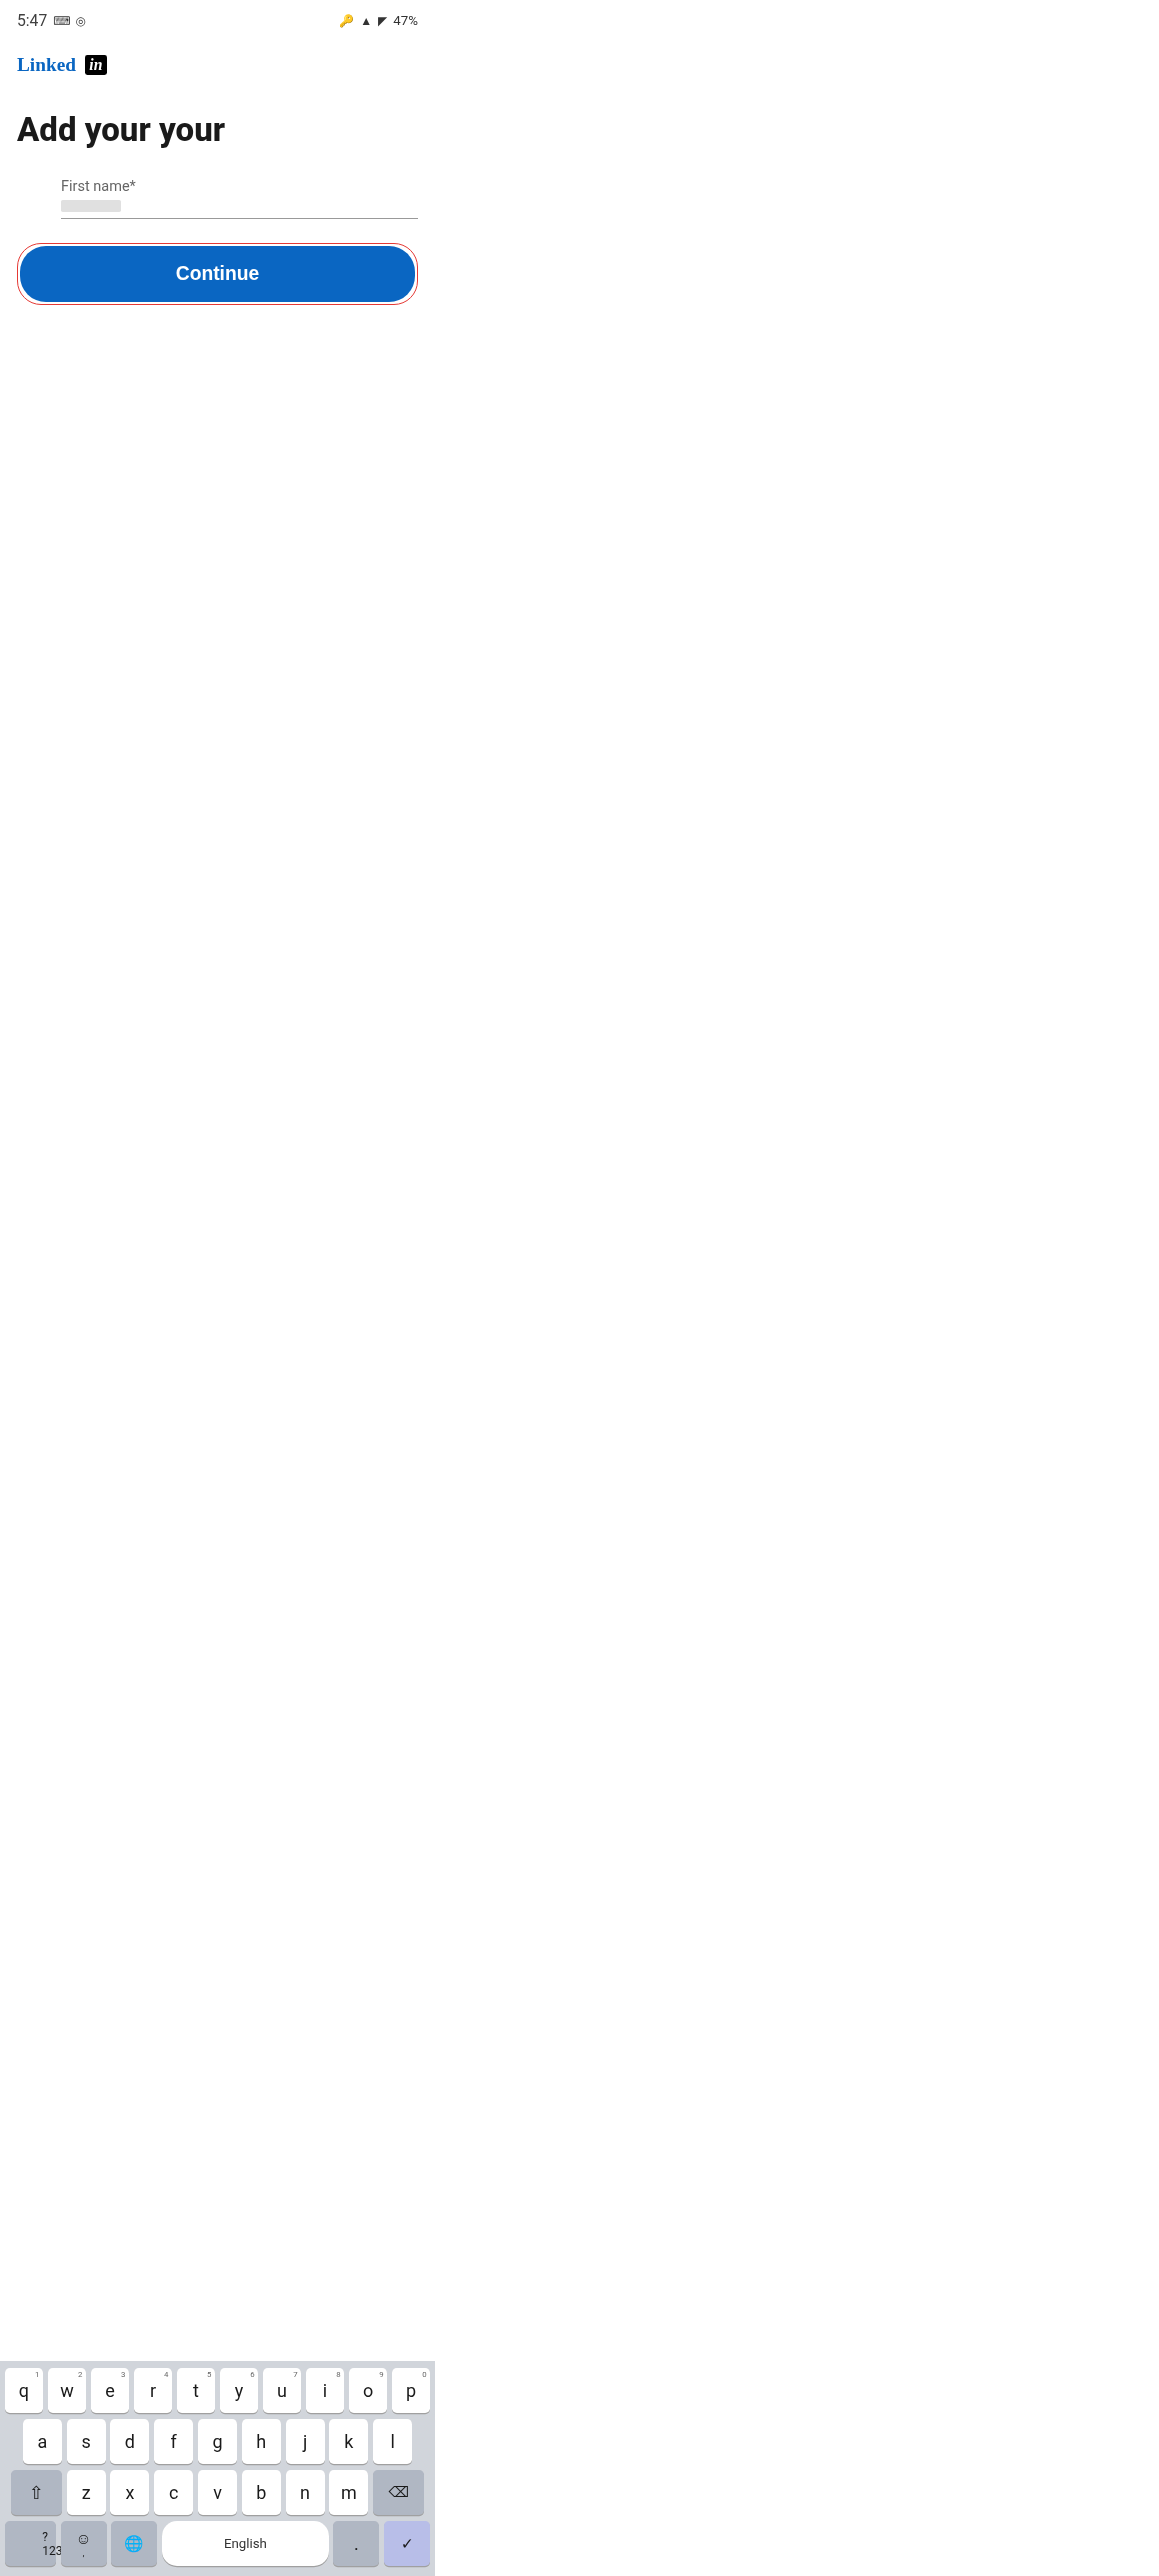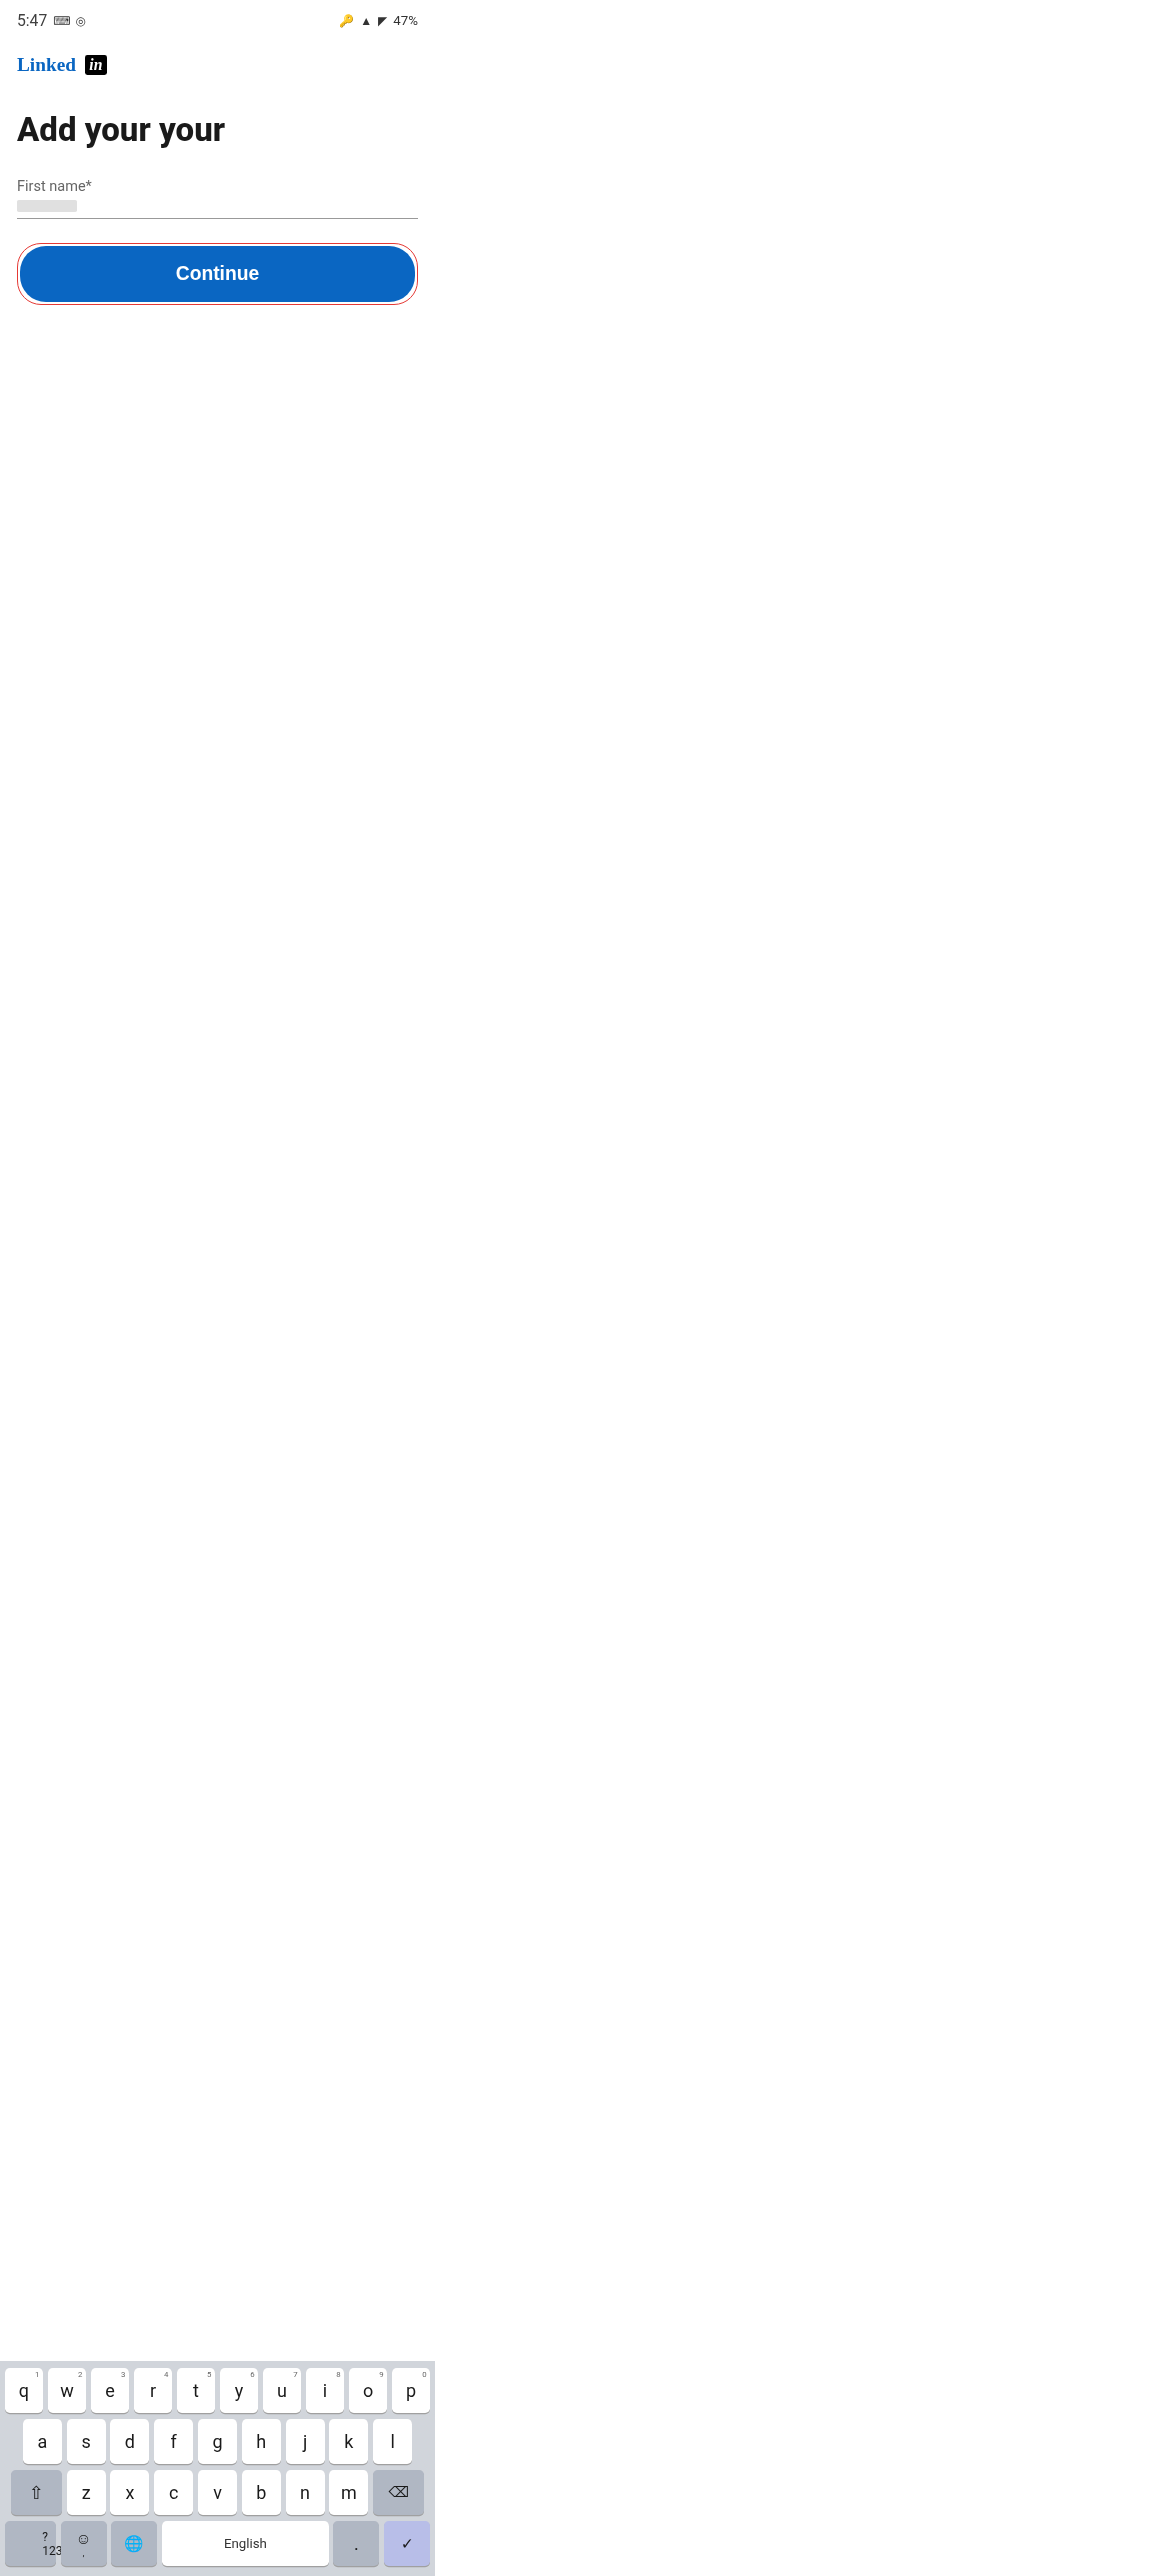--- a/index.html
+++ b/index.html
@@ -102,20 +102,21 @@
       font-size: 33px;
       font-weight: 800;
       color: #1a1a1a;
       line-height: 1.1;
       margin-bottom: 30px;
     }
 
     
     .form-group {
       margin-bottom: 24px;
+      margin-left: 44px;
     }
 
     .form-label {
       font-size: 14.5px;
       color: #666;
       margin-bottom: 4.8px;
       display: block;
     }
 
     .form-input-wrapper {
@@ -335,19 +336,19 @@
     <div class="key">b</div>
     <div class="key">n</div>
     <div class="key">m</div>
     <div class="key key-special key-delete">⌫</div>
   </div>
 
   <div class="keyboard-bottom-row">
     <div class="key key-special key-symbols" style="font-size:12px;">?123</div>
     <div class="key key-special key-emoji">☺<span style="font-size:8.5px;">,</span></div>
     <div class="key key-special" style="font-size:15.7px;">🌐</div>
-    <div class="key key-space" style="font-size:13.3px; color:#333;">English</div>
+    <div class="key key-space" style="font-size:13.3px; color:#333;border-radius:15px;">English</div>
     <div class="key key-special" style="font-size:18px;">.</div>
     <div class="key key-check" style="font-size:15.7px;">✓</div>
   </div>
 
 </div>
 
 
 </body></html>

